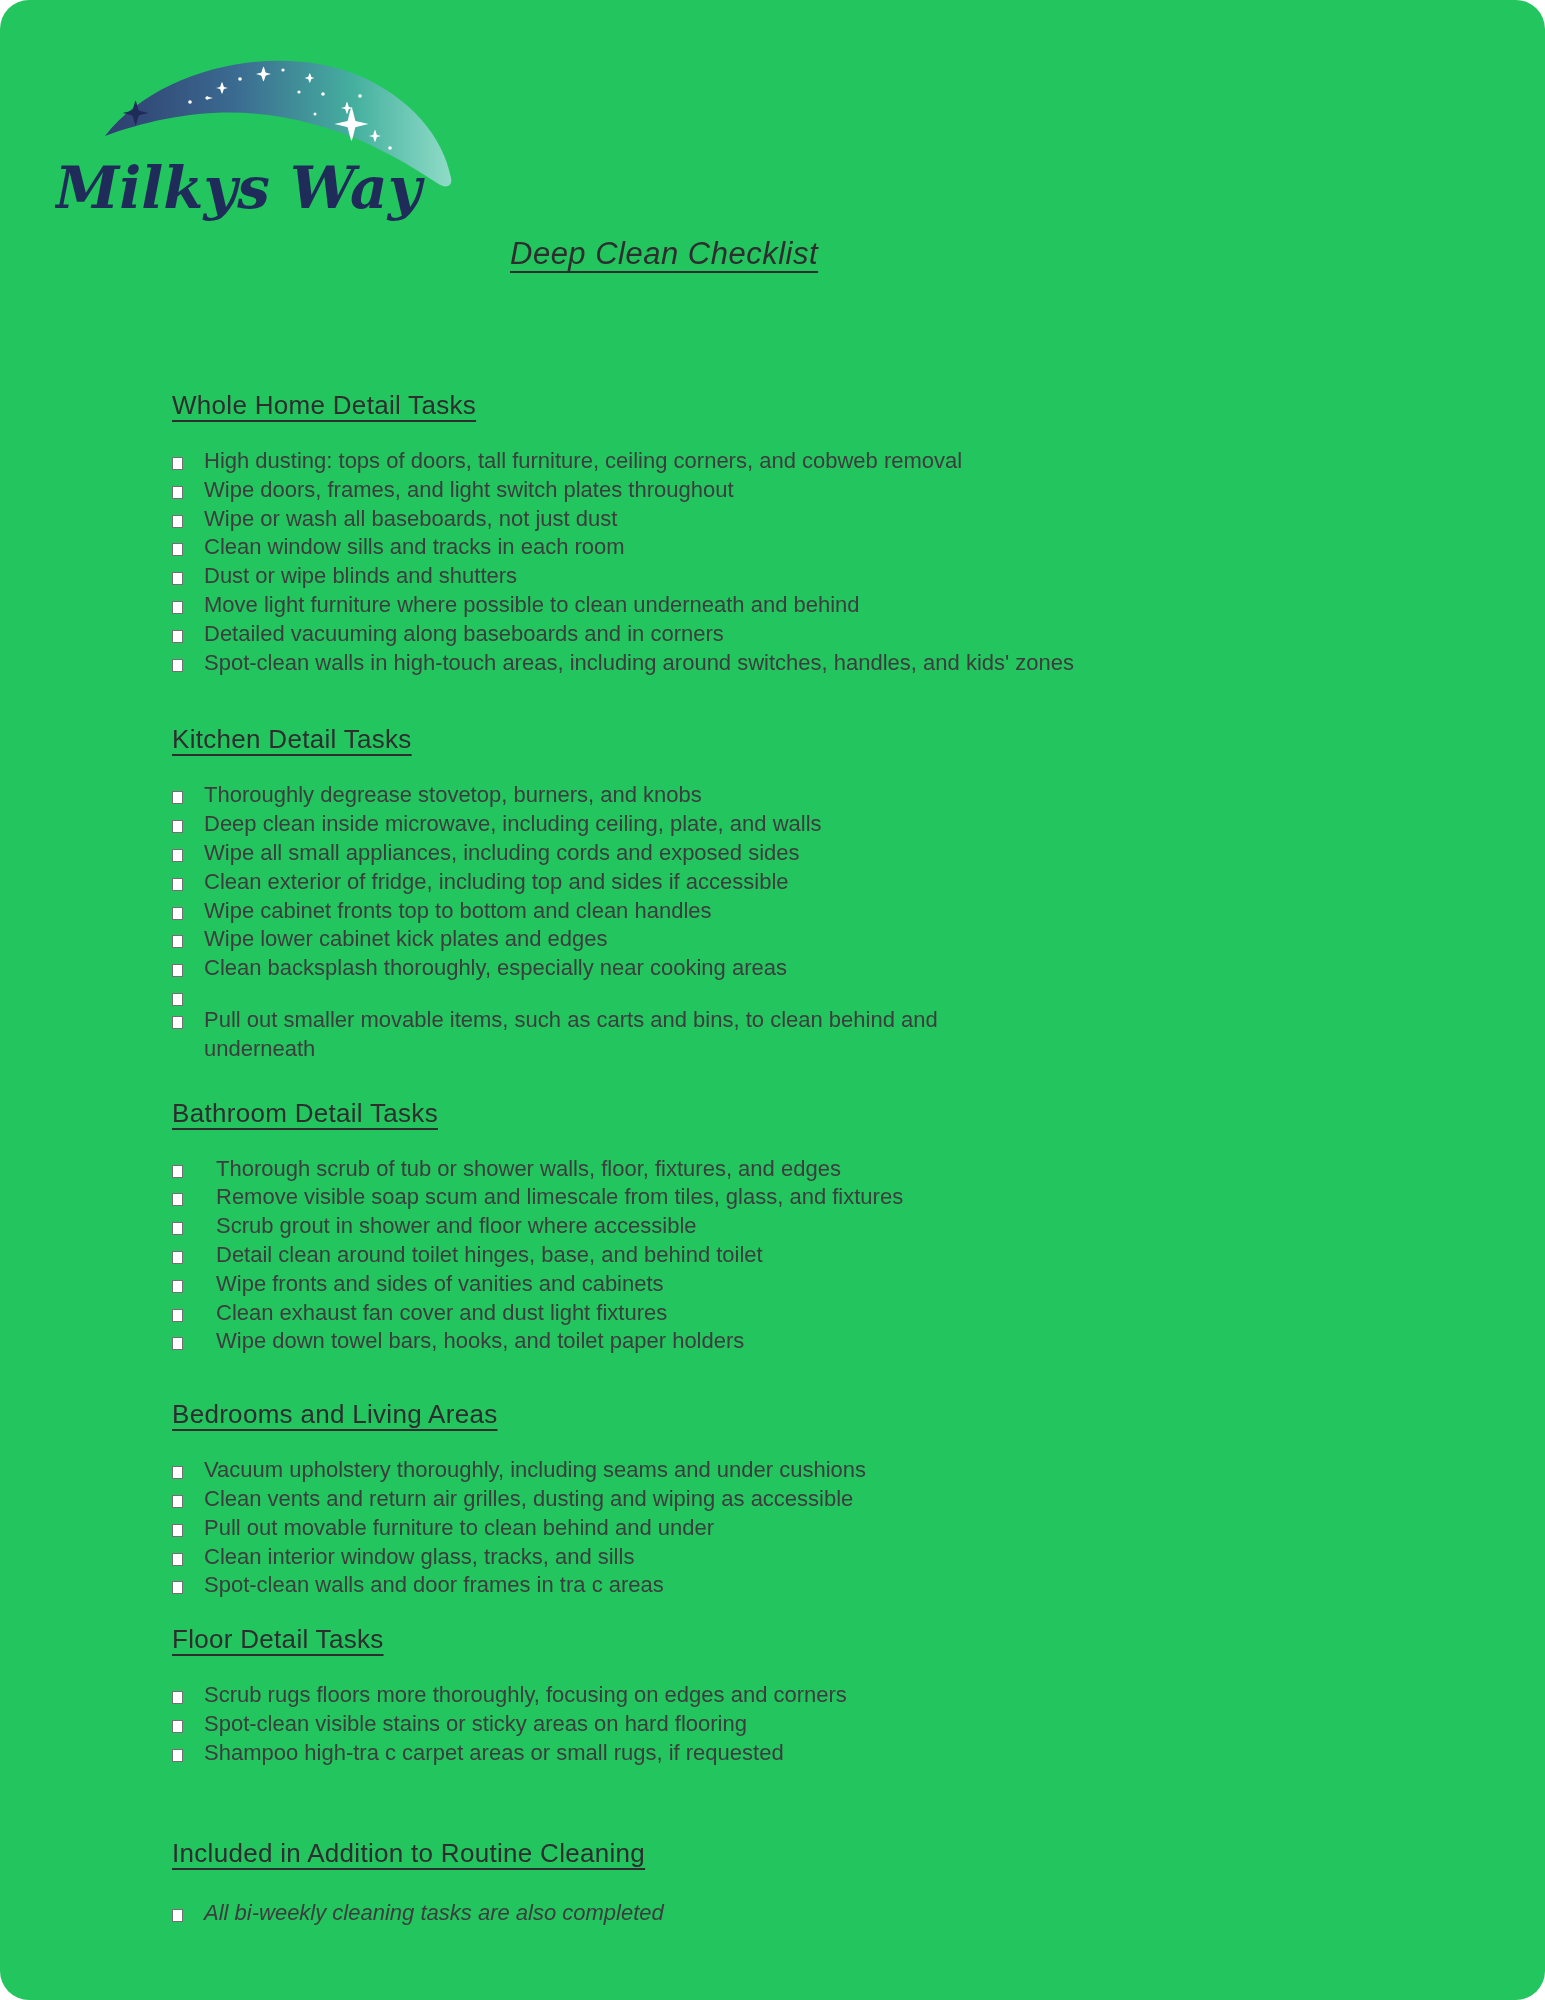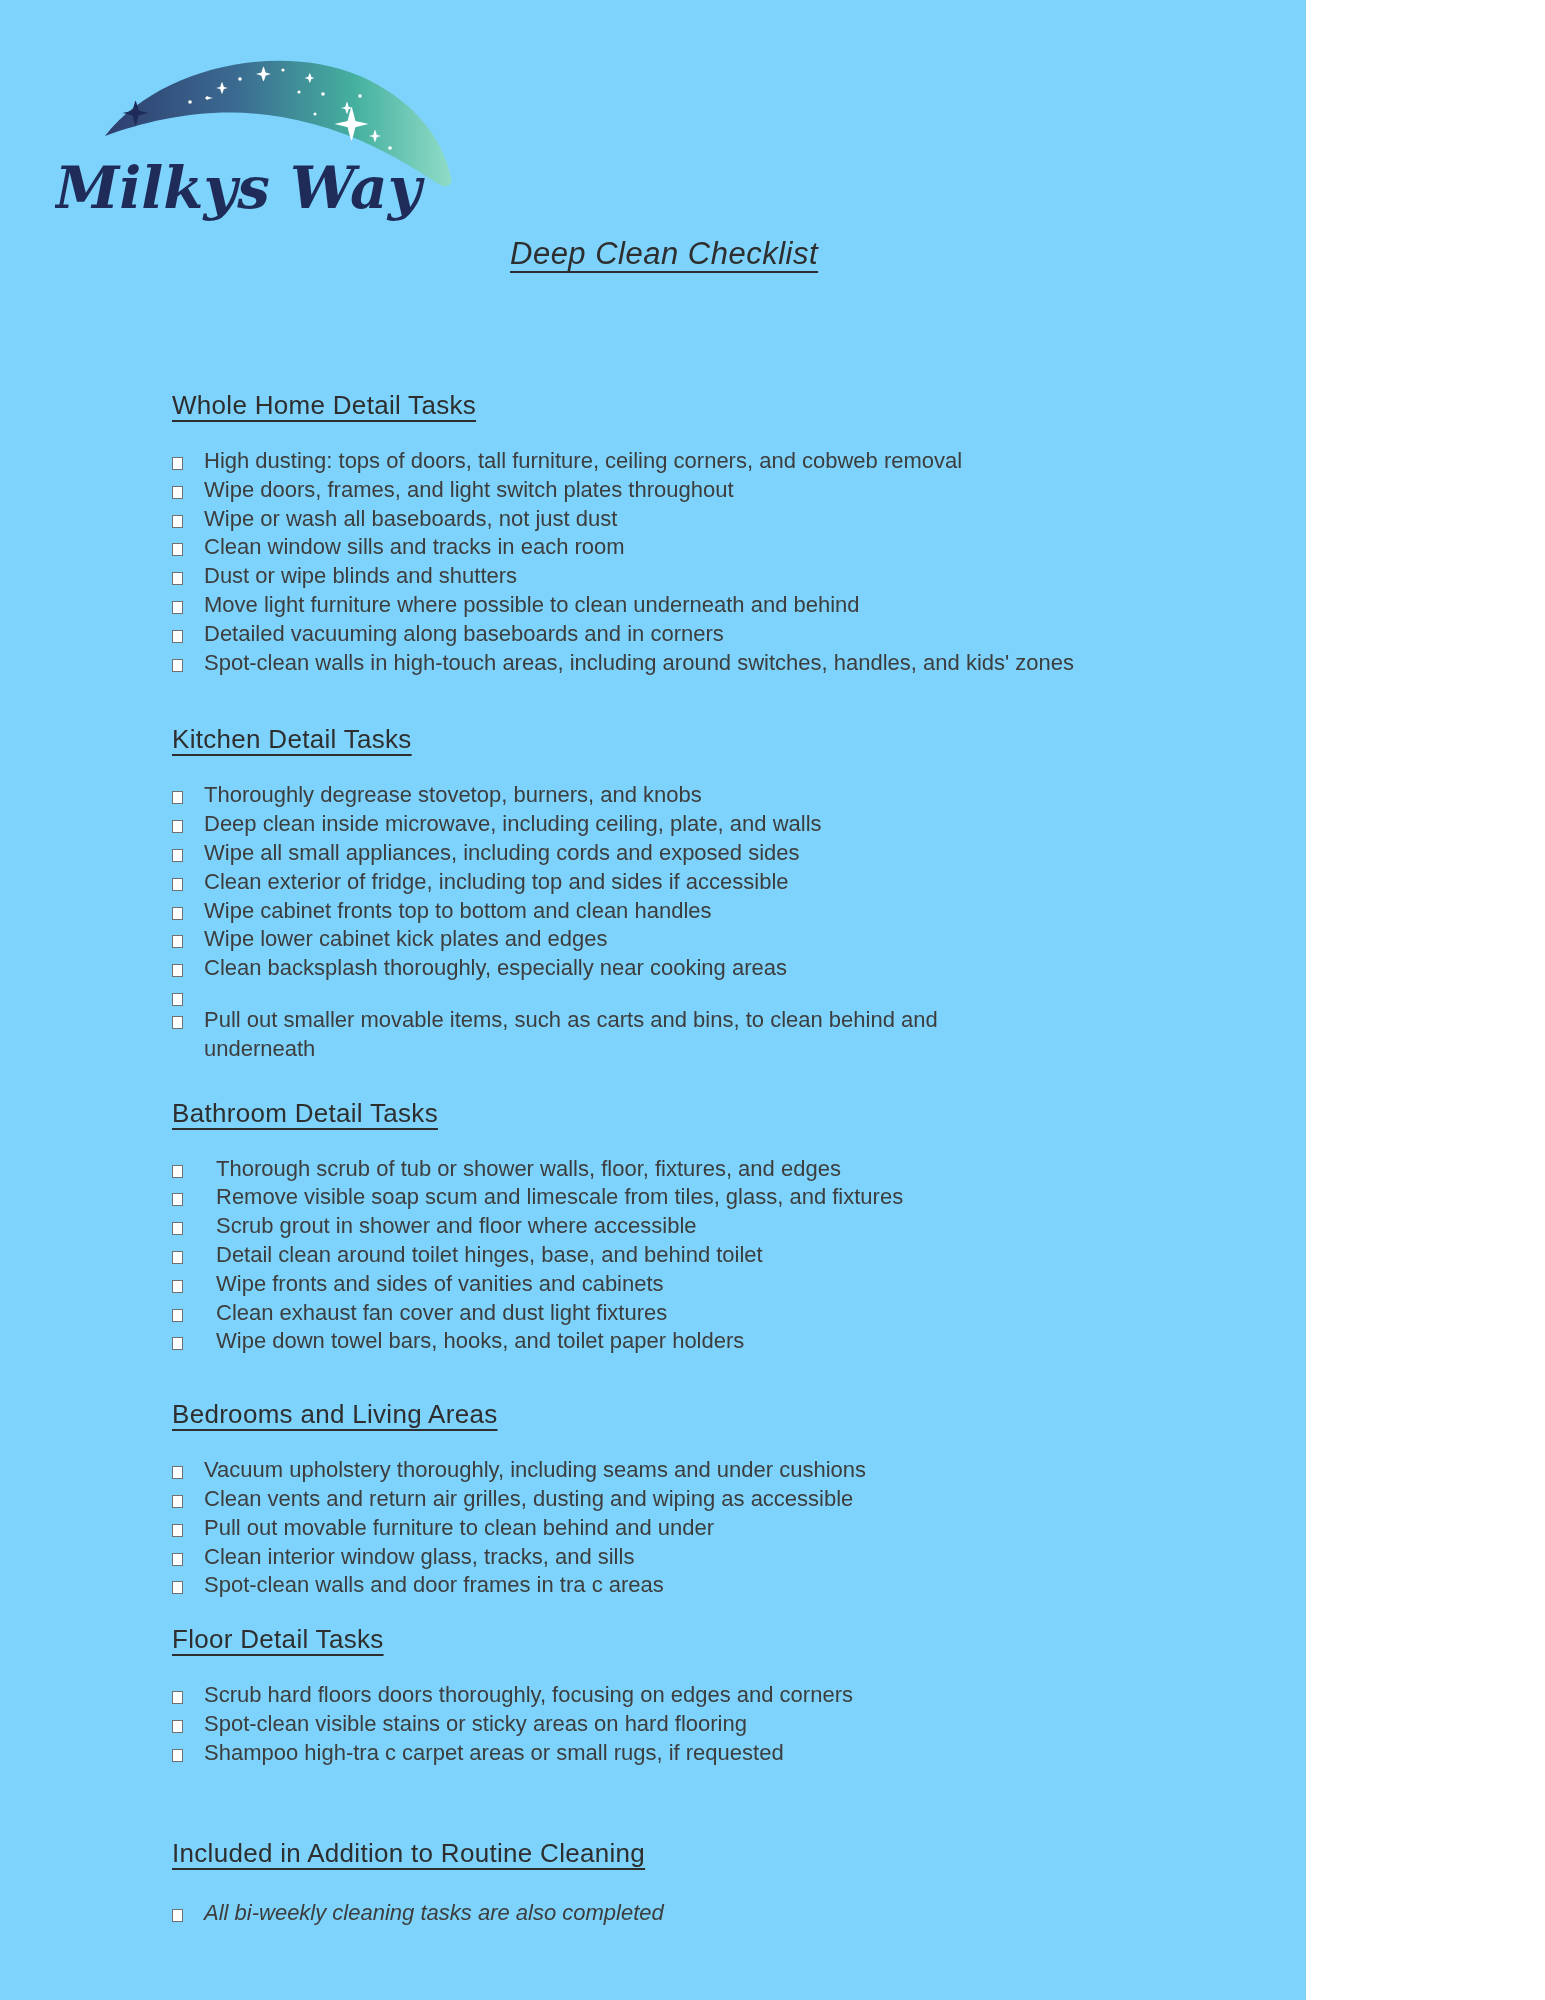--- a/index.html
+++ b/index.html
@@ -2,26 +2,27 @@
 <html><head>
 <meta charset="utf-8">
 <style>
   html, body {
     margin: 0;
     padding: 0;
     background: #ffffff;
   }
   .page {
     position: relative;
-    width: 1306px;
+    width: 1545px;
     height: 2000px;
-    background: #7dd3fc;
+    background: #22c55e;
     overflow: hidden;
     font-family: "Liberation Sans", sans-serif;
     color: #3d3d3d;
+    border-radius: 29px;
   }
   
   .logo {
     position: absolute;
     top: 36px;
     left: 55px;
     width: 400px;
     height: 188px;
   }
   
@@ -313,21 +314,21 @@
       <span class="item-text">Spot-clean walls and door frames in tra c areas</span>
     </li>
   </ul>
     </section>
 
     <section class="section">
       <h2>Floor Detail Tasks</h2>
       <ul>
     <li>
       <span class="checkbox"></span>
-      <span class="item-text">Scrub hard floors doors thoroughly, focusing on edges and corners</span>
+      <span class="item-text">Scrub rugs floors more thoroughly, focusing on edges and corners</span>
     </li>
 
     <li>
       <span class="checkbox"></span>
       <span class="item-text">Spot-clean visible stains or sticky areas on hard flooring</span>
     </li>
 
     <li>
       <span class="checkbox"></span>
       <span class="item-text">Shampoo high-tra c carpet areas or small rugs, if requested</span>

